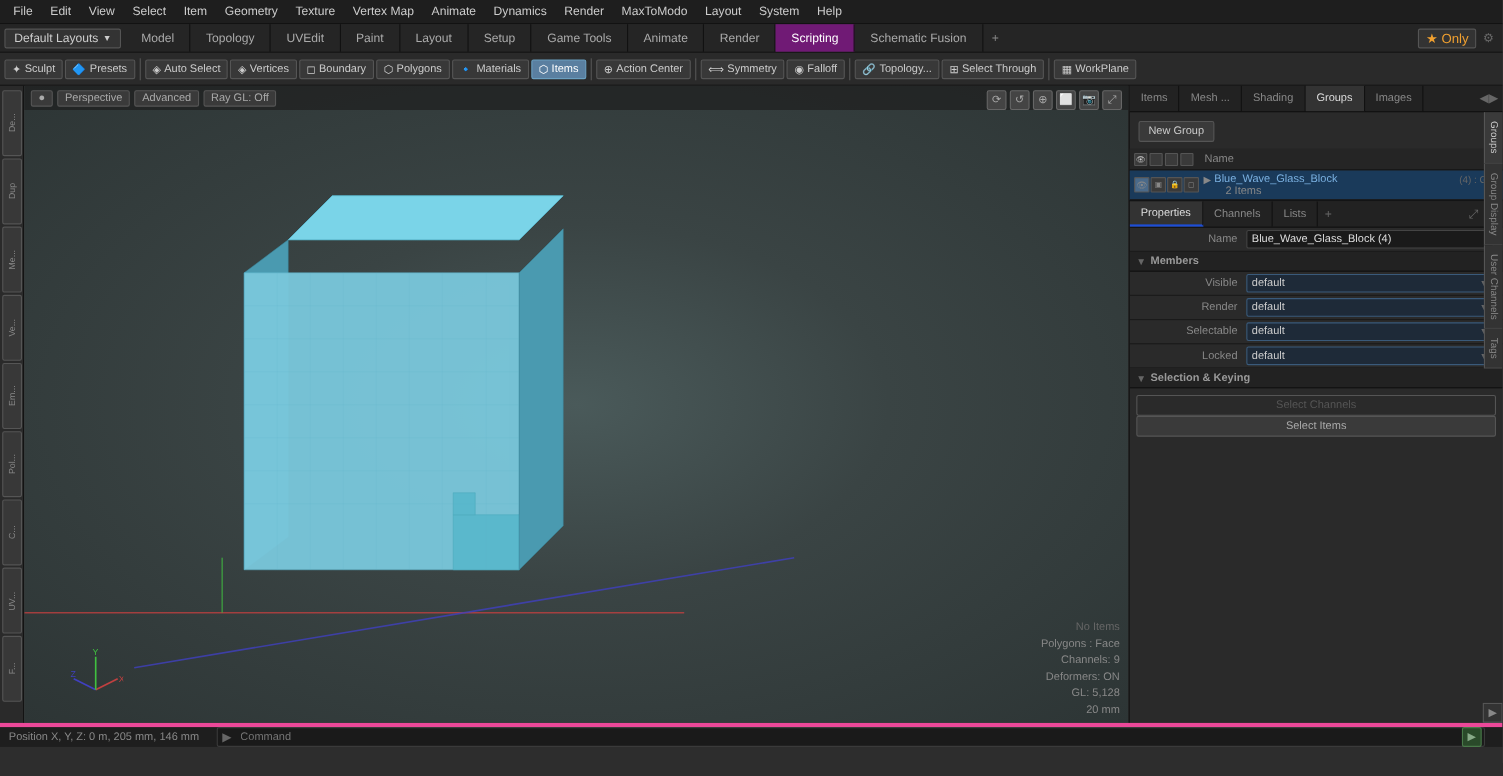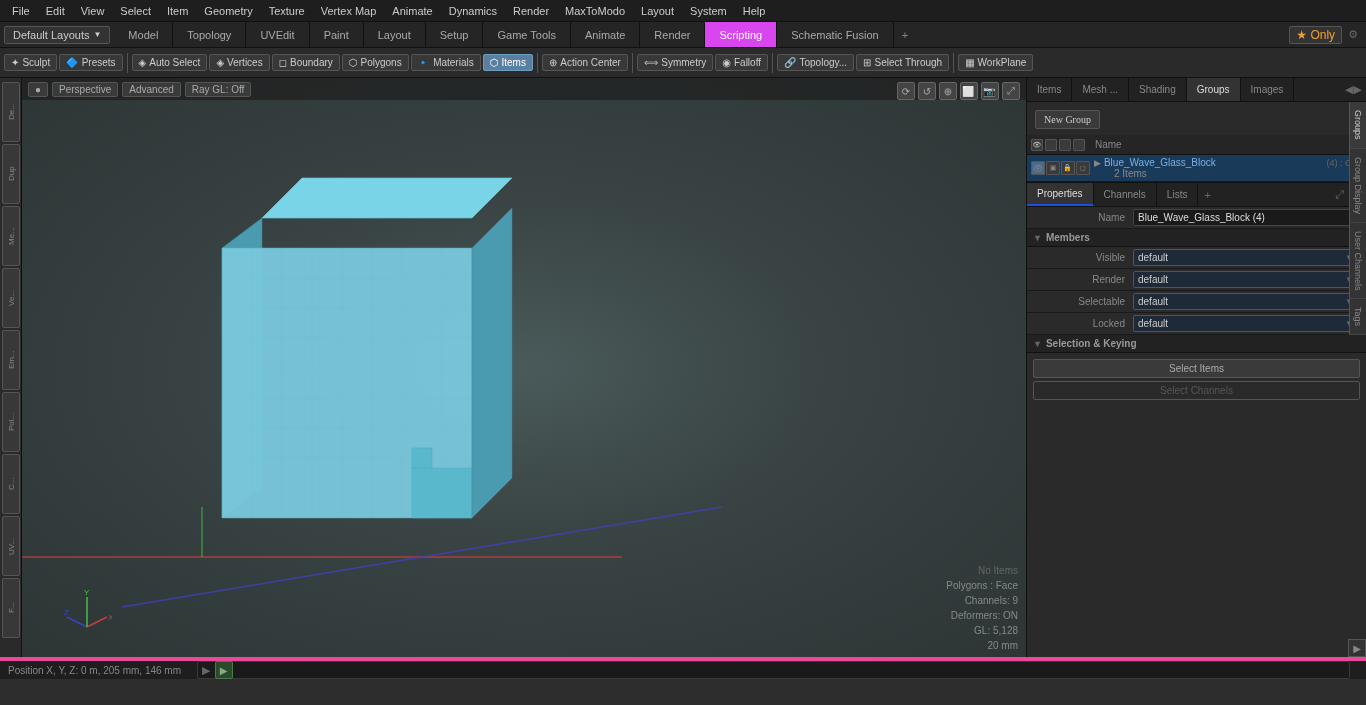--- a/index.html
+++ b/index.html
@@ -7,21 +7,21 @@
 
     
     #menu-bar { display: flex; align-items: center; background: #1e1e1e; height: 22px; padding: 0 4px; border-bottom: 1px solid #111; }
     .menu-item { padding: 2px 8px; cursor: pointer; color: #ccc; font-size: 11px; }
 
     
     #layout-bar { display: flex; align-items: center; background: #252525; height: 26px; border-bottom: 1px solid #111; }
     .layout-dropdown { display: flex; align-items: center; padding: 2px 8px; color: #ccc; font-size: 11px; background: #333; border: 1px solid #555; margin: 2px 4px; border-radius: 2px; cursor: pointer; justify-content: center; }
     .layout-tabs { display: flex; flex: 1; height: 100%; }
     .layout-tab { padding: 0 14px; display: flex; align-items: center; font-size: 11px; color: #aaa; cursor: pointer; border-right: 1px solid #111; }
-    .layout-tab.active { background: #d946ef; color: #fff; }
+    .layout-tab.active { background: #701a75; color: #fff; }
     .layout-tab-add { padding: 0 8px; display: flex; align-items: center; color: #888; cursor: pointer; }
     .layout-star { margin-left: auto; display: flex; align-items: center; padding: 0 8px; }
     .star-btn { color: #f0a030; font-size: 12px; background: #333; border: 1px solid #555; border-radius: 2px; padding: 1px 6px; cursor: pointer; }
 
     
     #toolbar { display: flex; align-items: center; background: #2a2a2a; height: 30px; border-bottom: 1px solid #111; padding: 0 4px; gap: 2px; }
     .tool-btn { display: flex; align-items: center; gap: 3px; padding: 2px 6px; background: #383838; border: 1px solid #555; border-radius: 2px; cursor: pointer; color: #ccc; font-size: 10px; white-space: nowrap; }
     .tool-btn.active { background: #5a7fa0; border-color: #6a9fc0; color: #fff; }
     .tool-sep { width: 1px; height: 20px; background: #555; margin: 0 2px; }
 
@@ -331,21 +331,21 @@
       <div class="rp-tab">Items</div>
       <div class="rp-tab">Mesh ...</div>
       <div class="rp-tab">Shading</div>
       <div class="rp-tab active">Groups</div>
       <div class="rp-tab">Images</div>
       <div class="rp-tab-controls">
         <span class="rp-ctrl">◀▶</span>
       </div>
     </div>
 
-    <div style="padding: 4px 4px 2px 4px; font-family: Liberation Serif, serif;">
+    <div style="padding: 4px 4px 2px 4px;">
       <div id="new-group-btn">New Group</div>
     </div>
 
     <div id="groups-list-header">
       <div style="width:60px; display:flex; gap:2px; margin-right:4px;">
         <div style="width:12px;height:12px;background:#3a3a3a;border:1px solid #555;border-radius:1px;font-size:7px;display:flex;align-items:center;justify-content:center;">👁</div>
         <div style="width:12px;height:12px;background:#3a3a3a;border:1px solid #555;border-radius:1px;font-size:7px;"></div>
         <div style="width:12px;height:12px;background:#3a3a3a;border:1px solid #555;border-radius:1px;font-size:7px;"></div>
         <div style="width:12px;height:12px;background:#3a3a3a;border:1px solid #555;border-radius:1px;font-size:7px;"></div>
       </div>
@@ -433,25 +433,25 @@
           </div>
         </div>
       </div>
 
       <div class="section-header">
         <span class="section-arrow">▼</span>
         <span class="section-title">Selection &amp; Keying</span>
       </div>
 
       <div id="sel-keying">
+        <div>
+          <div class="sel-keying-full sel-btn disabled">Select Channels</div>
+        </div>
         <div style="margin-bottom:3px;">
           <div class="sel-keying-full">Select Items</div>
-        </div>
-        <div>
-          <div class="sel-keying-full sel-btn disabled">Select Channels</div>
         </div>
       </div>
 
     </div>
 
     <div style="position:absolute;bottom:0;right:0;width:18px;height:18px;background:#333;border:1px solid #555;display:flex;align-items:center;justify-content:center;cursor:pointer;font-size:10px;color:#888;">▶</div>
 
     <div style="position:absolute;right:0;top:24px;display:flex;flex-direction:column;">
       <div class="rv-tab active">Groups</div>
       <div class="rv-tab">Group Display</div>
@@ -460,15 +460,16 @@
     </div>
 
   </div>
 
 </div>
 
 <div id="status-bar">
   <span class="status-pos">Position X, Y, Z:  0 m, 205 mm, 146 mm</span>
   <div style="display:flex;align-items:center;flex:1;background:#1a1a1a;border:1px solid #3a3a3a;height:18px;border-radius:2px;margin:0 8px;">
     <span style="padding:0 4px;color:#666;cursor:pointer;">▶</span>
+    <input type="text" style="flex: 1 1 0%; background: transparent; border: none; color: rgb(136, 136, 136); font-size: 10px; padding: 0px 4px; outline: none;" placeholder="Command">
     <div style="width:18px;height:18px;background:#2a4a2a;border:1px solid #4a7a4a;border-radius:2px;display:flex;align-items:center;justify-content:center;cursor:pointer;color:#8a8;font-size:10px;margin-right:2px;">▶</div>
   </div>
 </div>
 
 </body></html>

